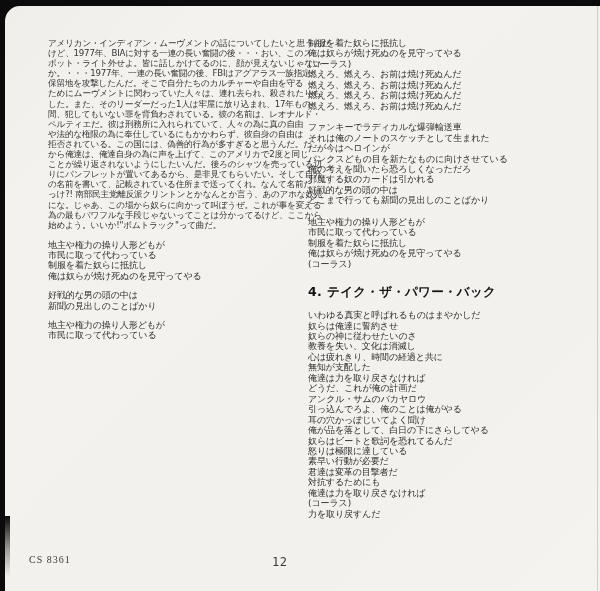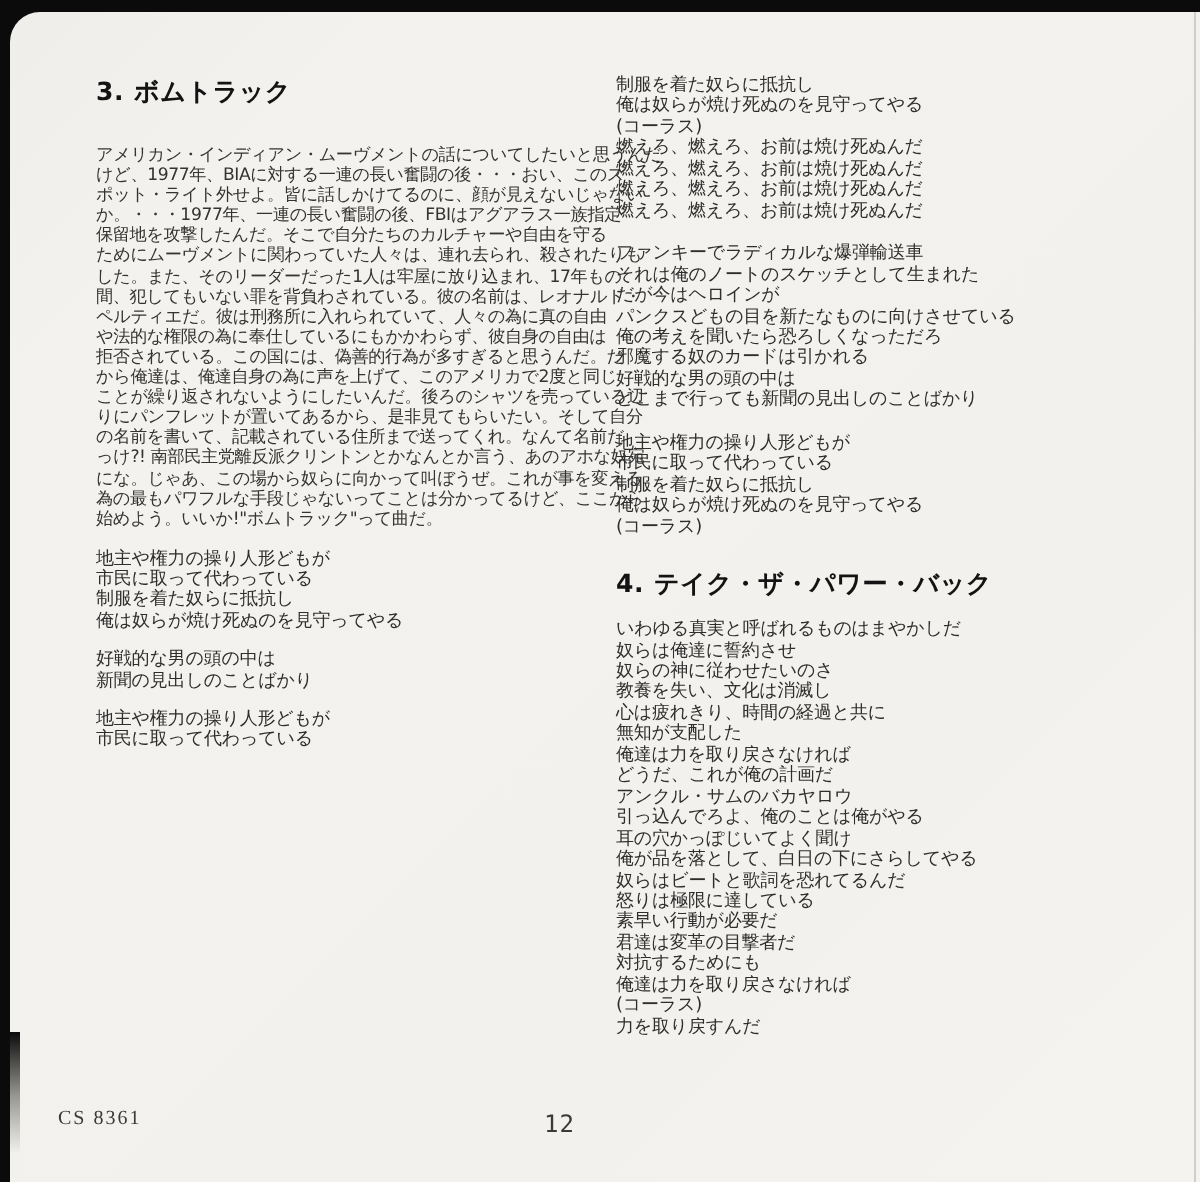--- a/index.html
+++ b/index.html
@@ -60,23 +60,20 @@
   }
 </style>
 </head>
 <body>
 
 <div class="scan">
   <div class="page">
     <div class="page-right-edge"></div>
 
     <div class="col-left">
-      <div class="song-heading h3-heading">
-        <span class="num">3.</span><span>ボムトラック</span>
-      </div>
       <div class="intro">アメリカン・インディアン・ムーヴメントの話についてしたいと思うんだ
 けど、1977年、BIAに対する一連の長い奮闘の後・・・おい、このス
 ポット・ライト外せよ。皆に話しかけてるのに、顔が見えないじゃない
 か。・・・1977年、一連の長い奮闘の後、FBIはアグアラス一族指定
 保留地を攻撃したんだ。そこで自分たちのカルチャーや自由を守る
 ためにムーヴメントに関わっていた人々は、連れ去られ、殺されたりも
 した。また、そのリーダーだった1人は牢屋に放り込まれ、17年もの
 間、犯してもいない罪を背負わされている。彼の名前は、レオナルド・
 ペルティエだ。彼は刑務所に入れられていて、人々の為に真の自由
 や法的な権限の為に奉仕しているにもかかわらず、彼自身の自由は

